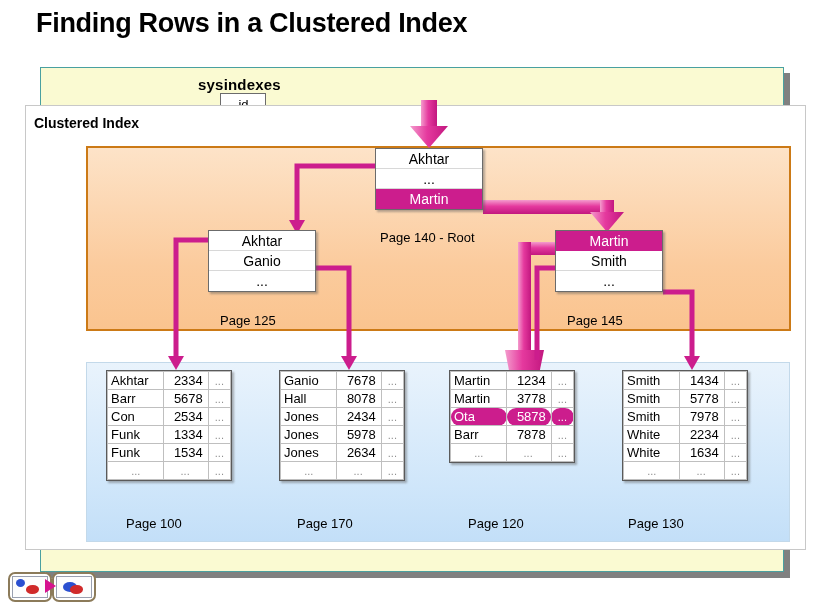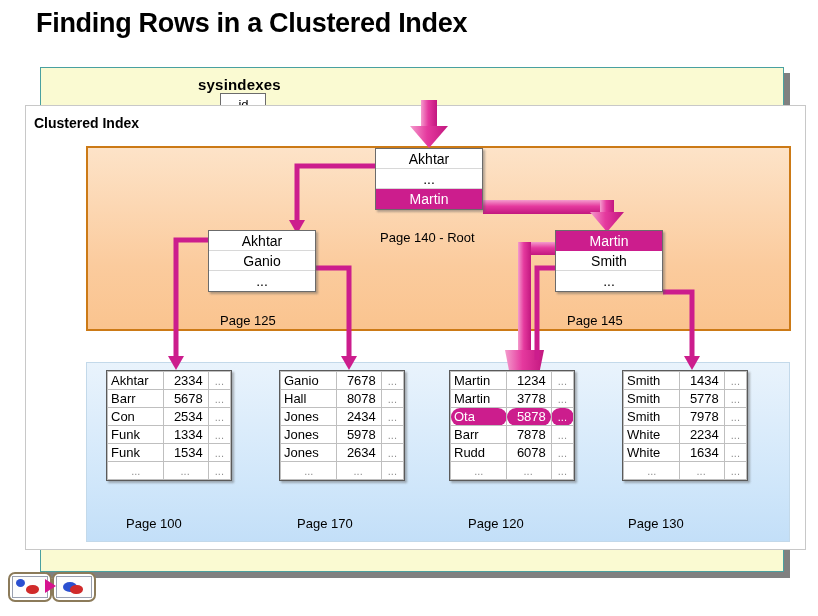--- a/index.html
+++ b/index.html
@@ -362,25 +362,20 @@
           <td class="c-dots">...</td>
         </tr>
         <tr class="hl">
           <td class="c-name">Ota</td>
           <td class="c-num">5878</td>
           <td class="c-dots">...</td>
         </tr>
         <tr>
           <td class="c-name">Barr</td>
           <td class="c-num">7878</td>
-          <td class="c-dots">...</td>
-        </tr>
-        <tr>
-          <td class="c-name">Rudd</td>
-          <td class="c-num">6078</td>
           <td class="c-dots">...</td>
         </tr>
         <tr class="ellip">
           <td class="c-name">...</td>
           <td class="c-num">...</td>
           <td class="c-dots">...</td>
         </tr>
       </tbody>
     </table>
 </div>

